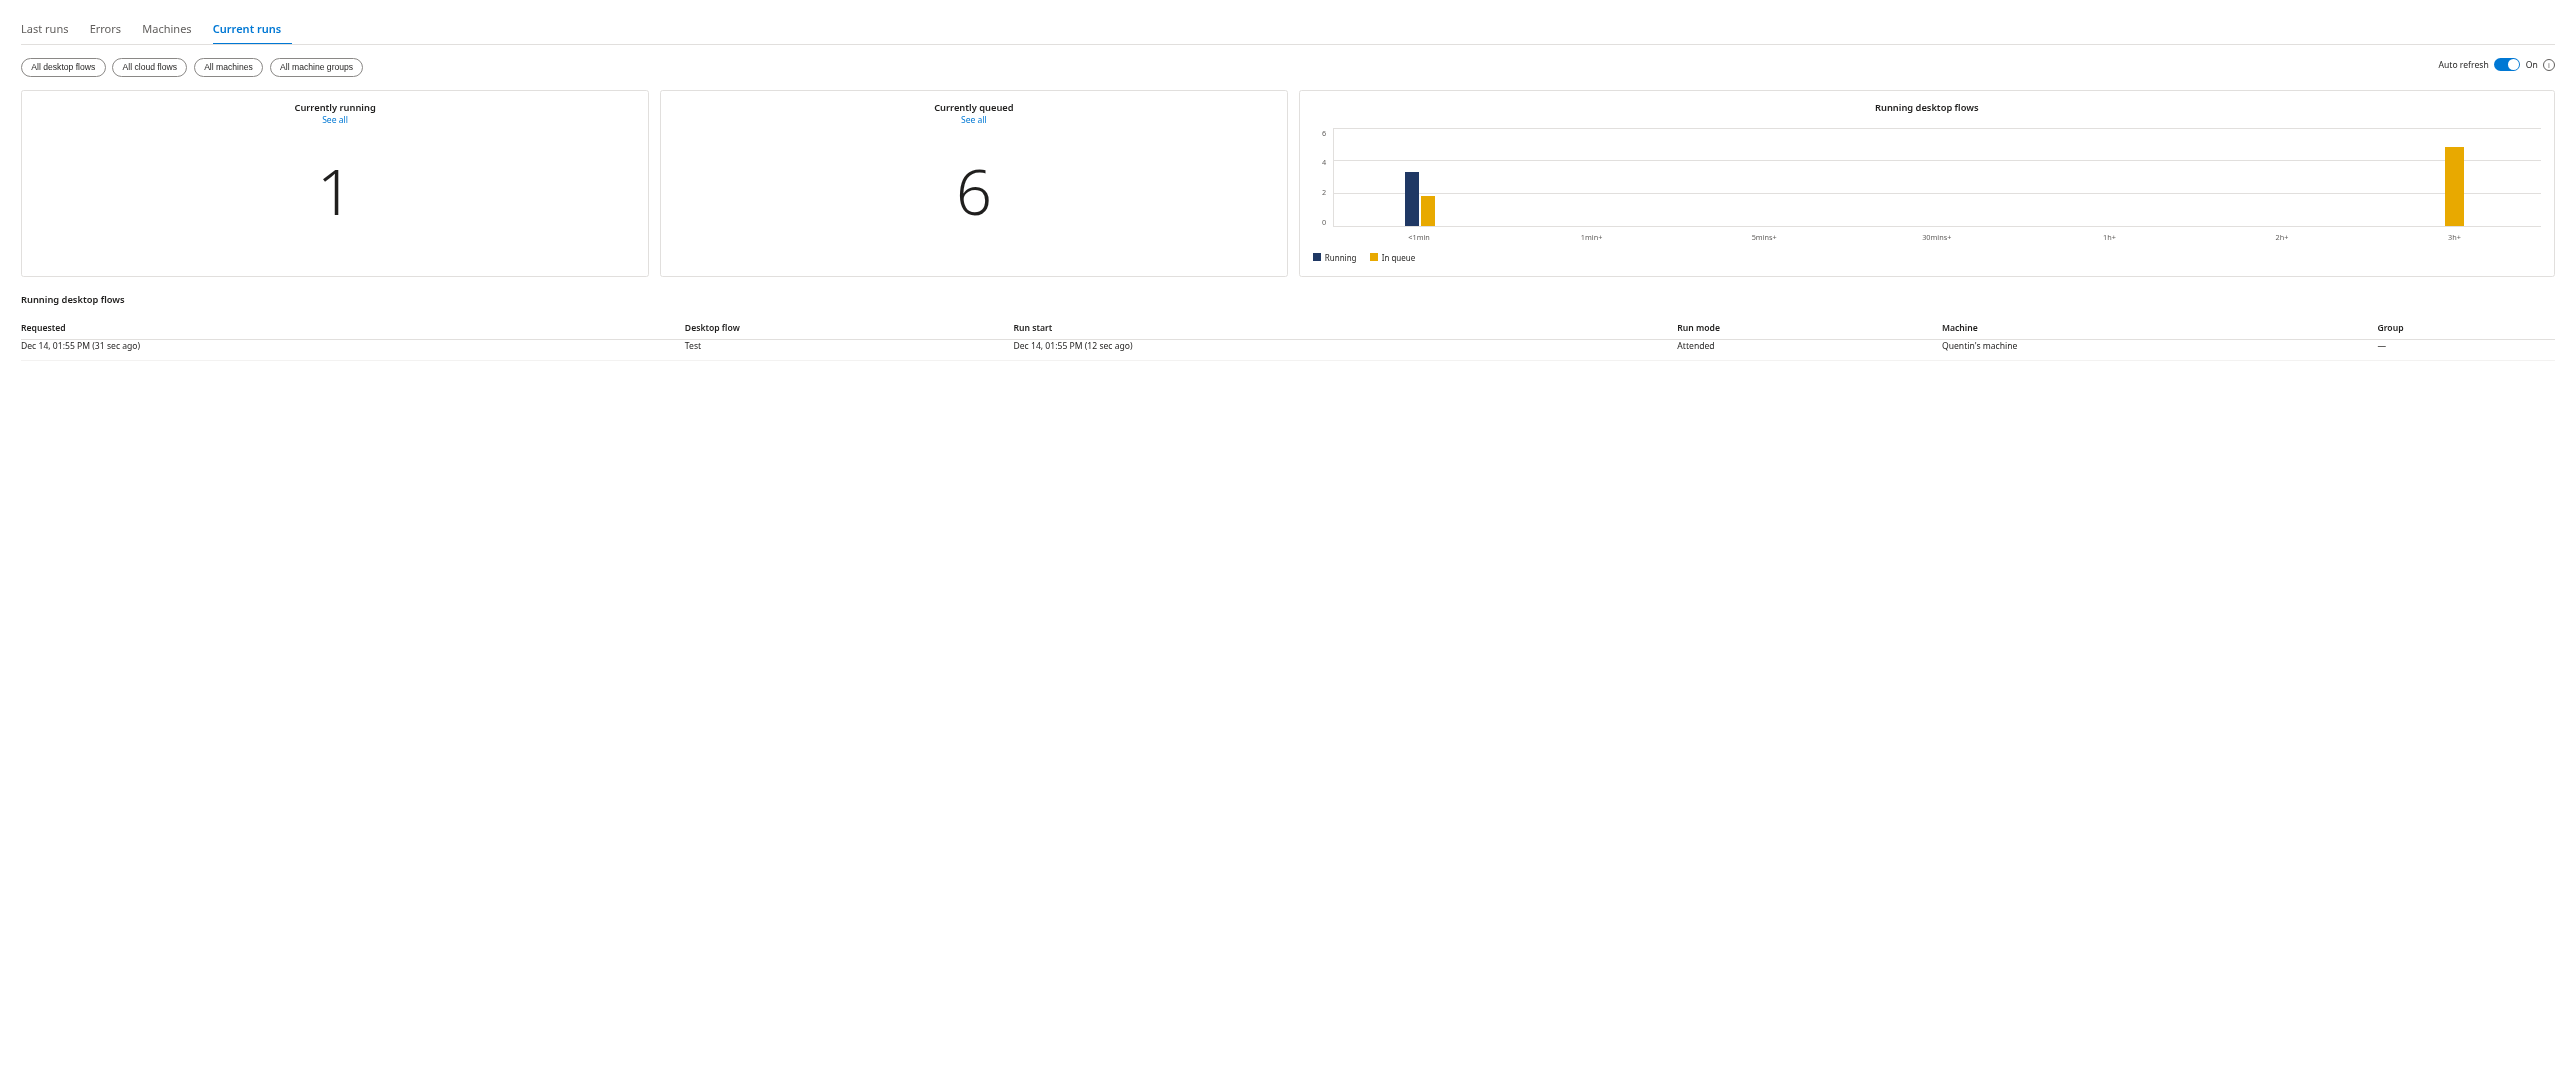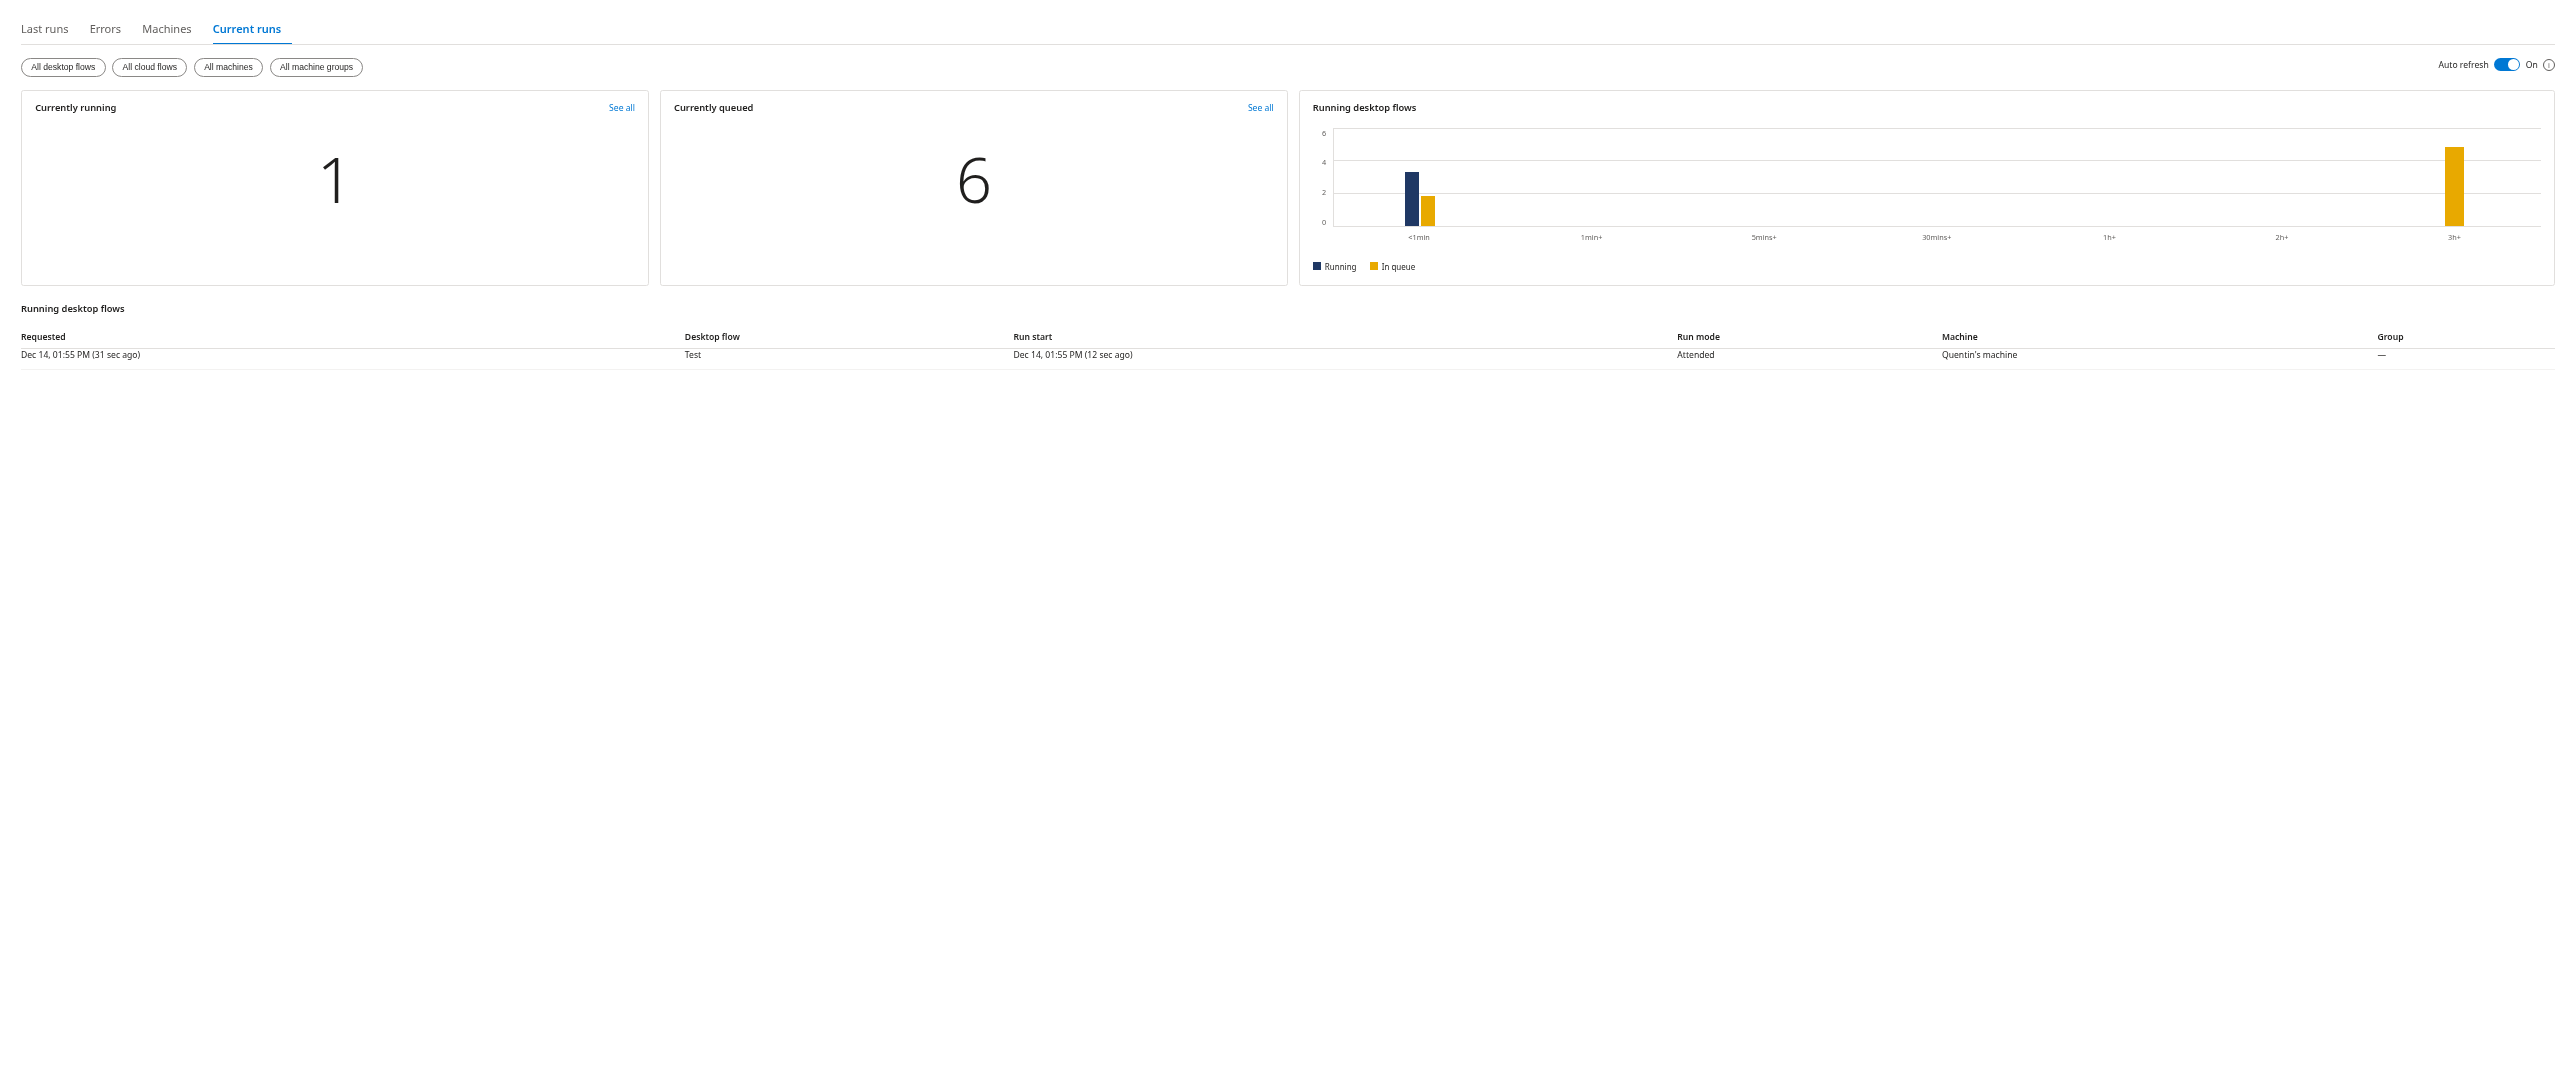--- a/index.html
+++ b/index.html
@@ -107,20 +107,21 @@
       border: 0.7px solid #e1dfdd;
       border-radius: 2.6px;
       background: #fff;
       padding: 10.6px 13.2px 13.2px;
     }
     .card-header {
       display: flex;
       justify-content: space-between;
       align-items: center;
       margin-bottom: 6.6px;
+      flex-direction: column;
     }
     .card-title {
       font-size: 9.3px;
       font-weight: 600;
     }
     .see-all {
       color: #0078d4;
       font-size: 8.6px;
       cursor: pointer;
       text-decoration: none;
@@ -210,21 +211,21 @@
       background: #1f3864;
       width: 14.5px;
     }
     .bar-queue {
       background: #e8a900;
       width: 14.5px;
     }
     .chart-legend {
       display: flex;
       gap: 13.2px;
-      margin-top: 14px;
+      margin-top: 5px;
       align-items: center;
       font-size: 8px;
     }
     .legend-item {
       display: flex;
       align-items: center;
       gap: 4px;
     }
     .legend-dot {
       width: 8px;

